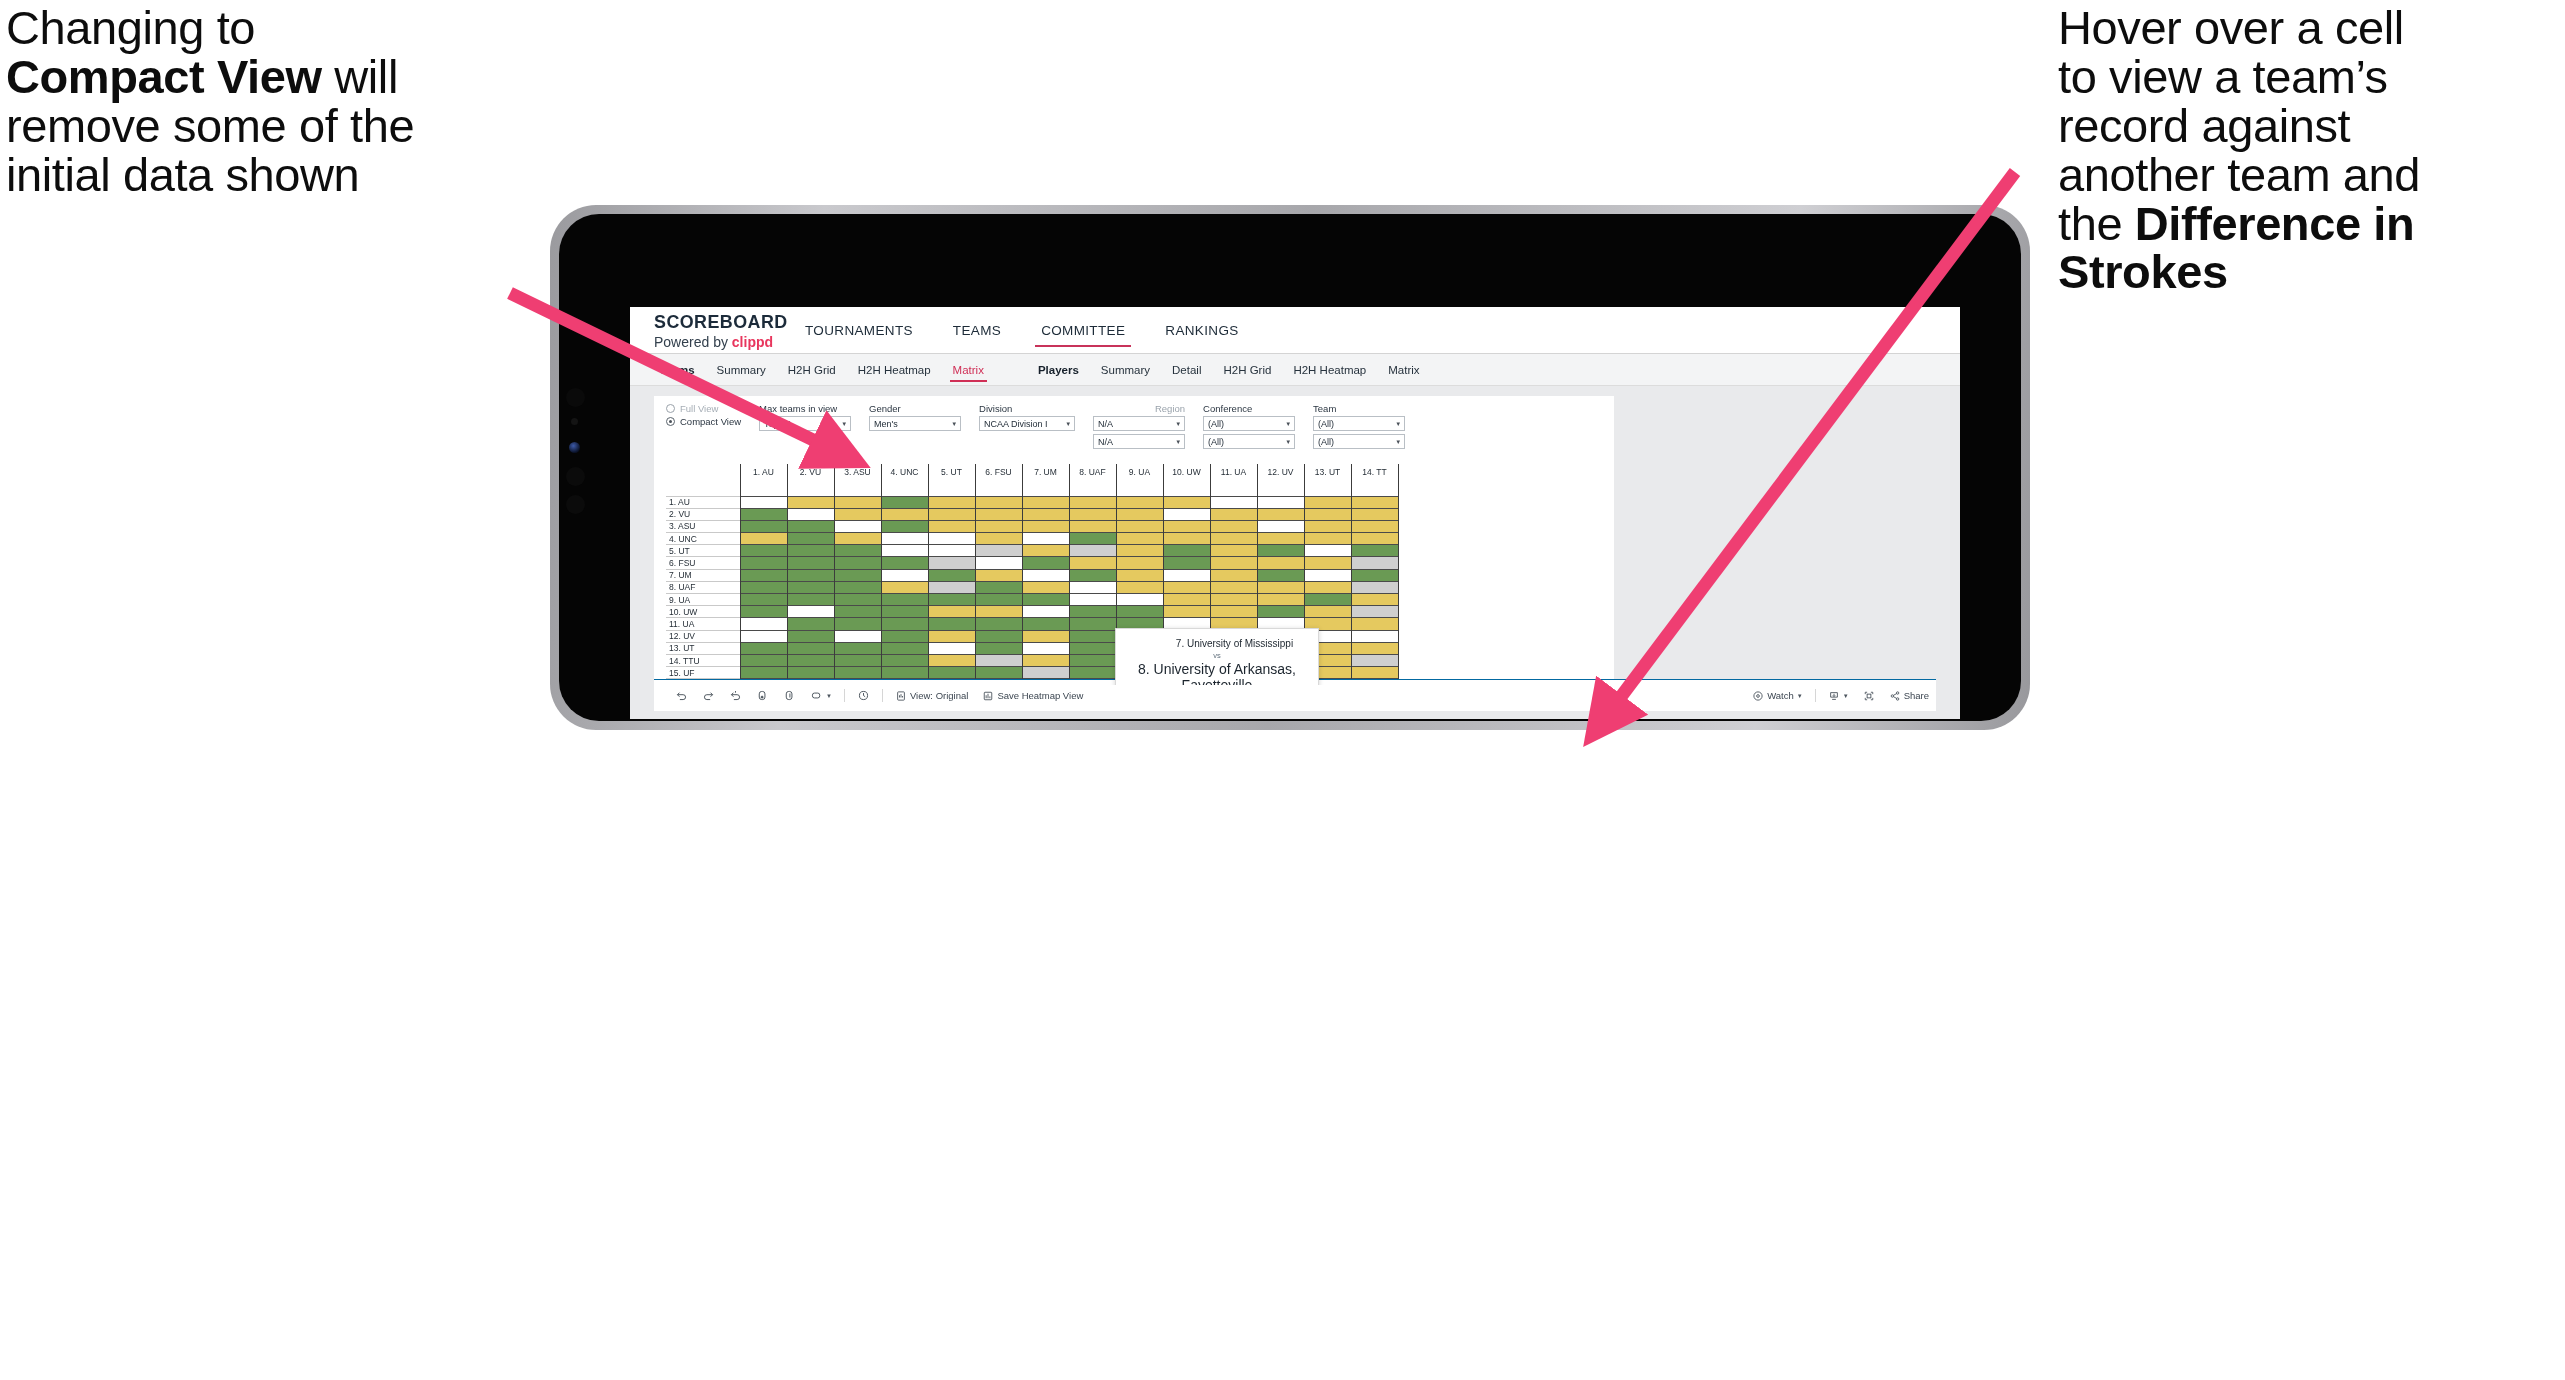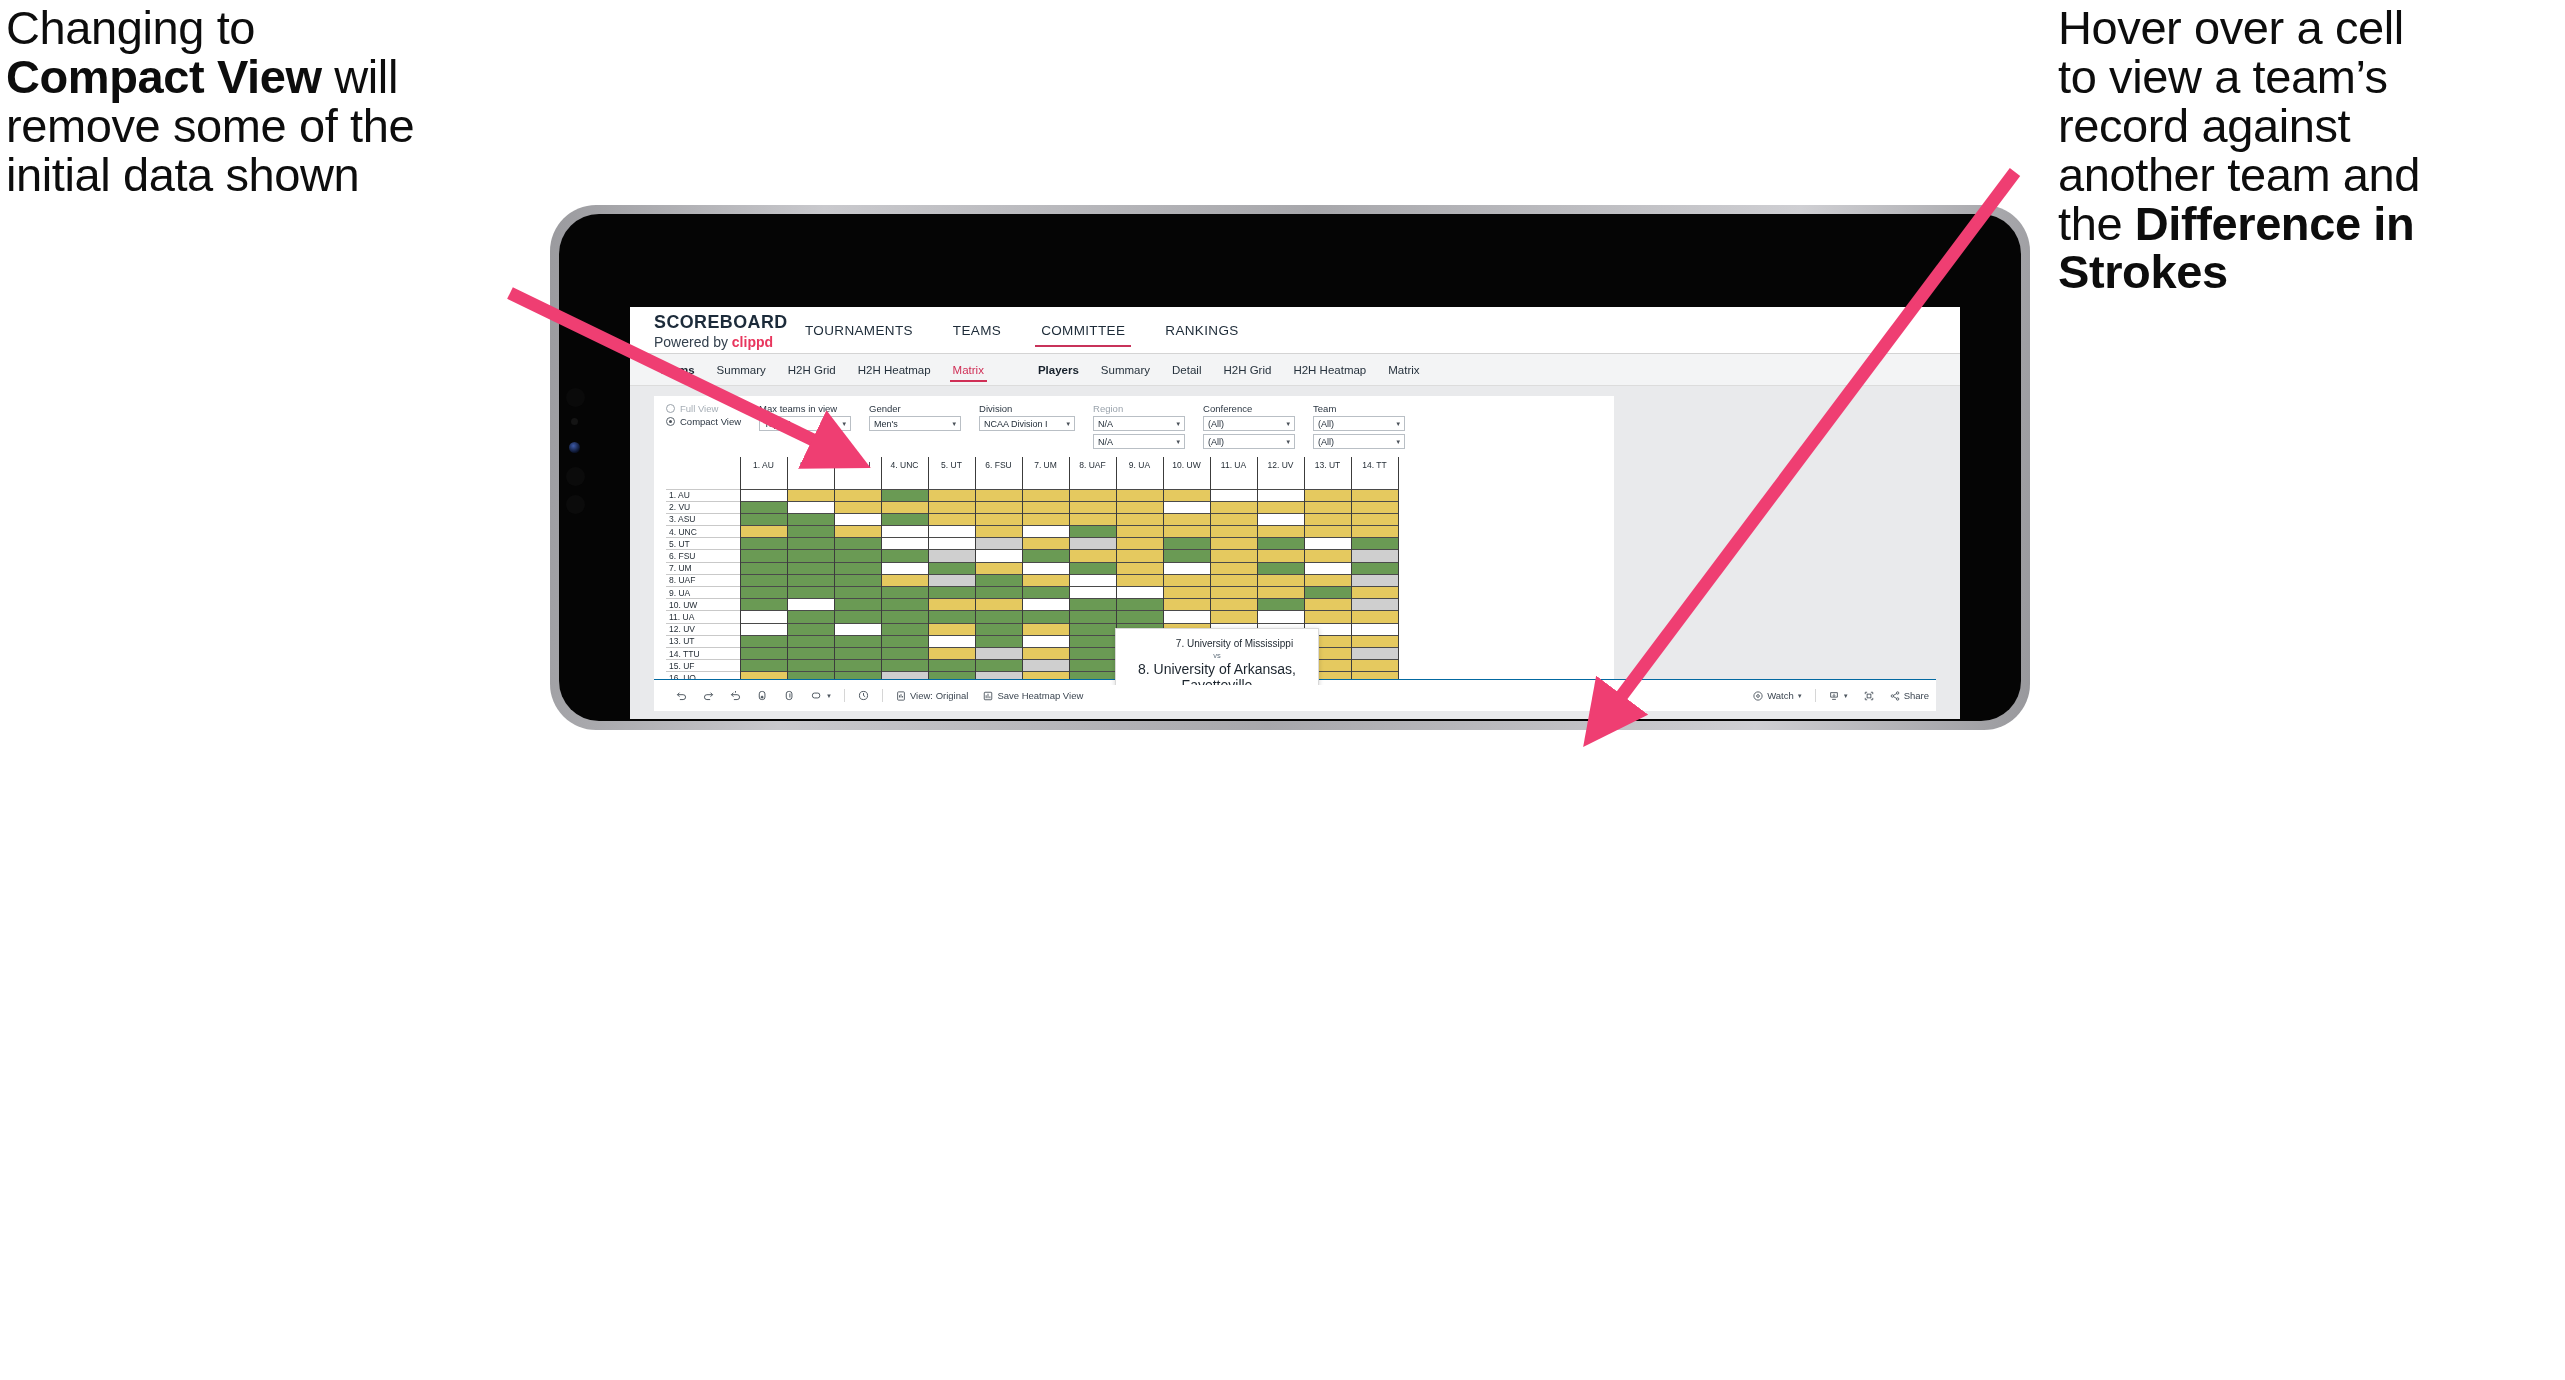--- a/index.html
+++ b/index.html
@@ -104,21 +104,21 @@
     background:#fff; overflow:hidden;
   }
 
   
   #filters {
     display:flex; align-items:flex-start; padding:7px 0 5px 12px; gap:0;
     background:#fff;
   }
   .fgroup { margin-right:18px; }
   .flabel { font-size:9.5px; color:#2b3642; margin-bottom:2px; white-space:nowrap; }
-  .flabel.faded { color:#9aa3ac; }
+  .flabel.faded { color:#9aa3ac;text-align:right; }
   .radio-row { display:flex; align-items:center; gap:5px; margin-bottom:2px; }
   .radio {
     width:9px; height:9px; border-radius:50%; border:1px solid #9aa2aa;
     background:#fff; flex:none; position:relative;
   }
   .radio.on { border-color:#5b646d; }
   .radio.on::after {
     content:""; position:absolute; left:2px; top:2px; width:3px; height:3px;
     border-radius:50%; background:#4a5159;
   }
@@ -128,21 +128,21 @@
     width:92px; height:15px; border:1px solid #b9bfc5; background:#fff;
     display:flex; align-items:center; justify-content:space-between;
     padding:0 3px 0 4px; font-size:9px; color:#242f3a; margin-bottom:3px;
     cursor:pointer;
   }
   .sel-box .cap { white-space:nowrap; overflow:hidden; }
   .sel-box .arr { font-size:6px; color:#4a5159; }
   .sel-box.wide { width:96px; }
 
   
-  #matrix-wrap { position:relative; padding-left:12px; }
+  #matrix-wrap { position:relative; padding-left:12px;margin-top:7px; }
   table.matrix { border-collapse:collapse; table-layout:fixed; }
   table.matrix th.corner { width:74px; height:32px; border-right:1.3px solid #3c3c3c; }
   table.matrix th.colh {
     width:47px; height:32px; font-size:8.5px; font-weight:400; color:#1f2831;
     border-right:1.3px solid #3c3c3c; vertical-align:top; padding-top:3px;
     text-align:center; white-space:nowrap; overflow:hidden;
   }
   table.matrix th.colh.first { border-left:1.3px solid #3c3c3c; }
   table.matrix td.rowh {
     width:74px; height:12.2px; font-size:8.5px; color:#1f2831;

